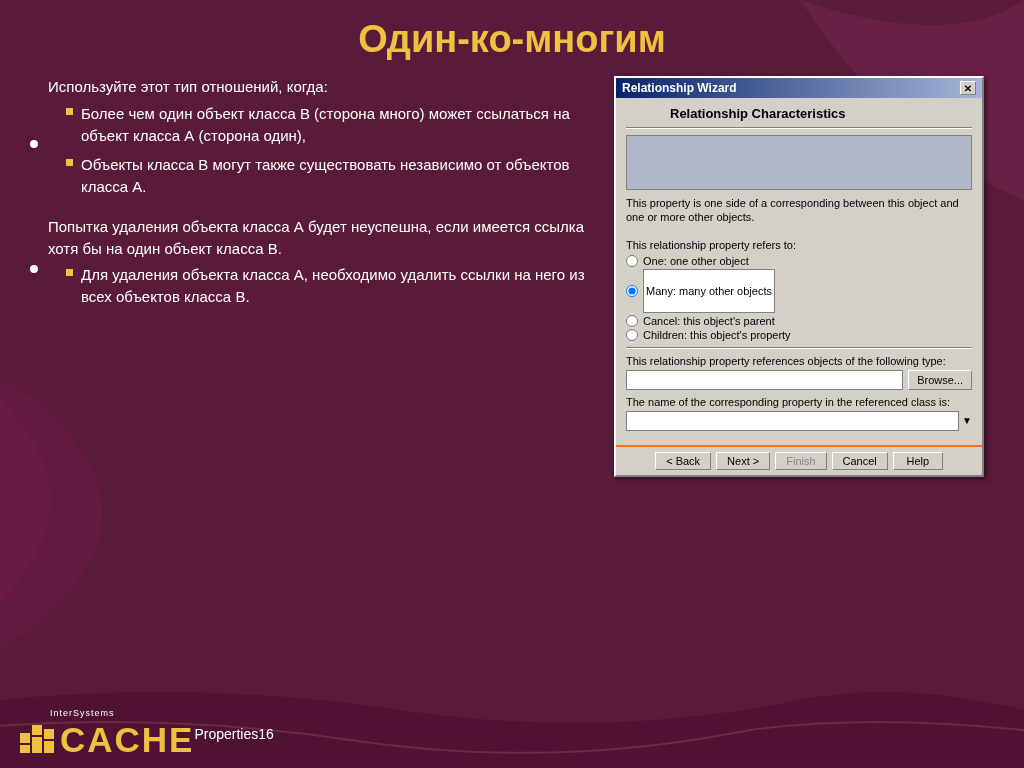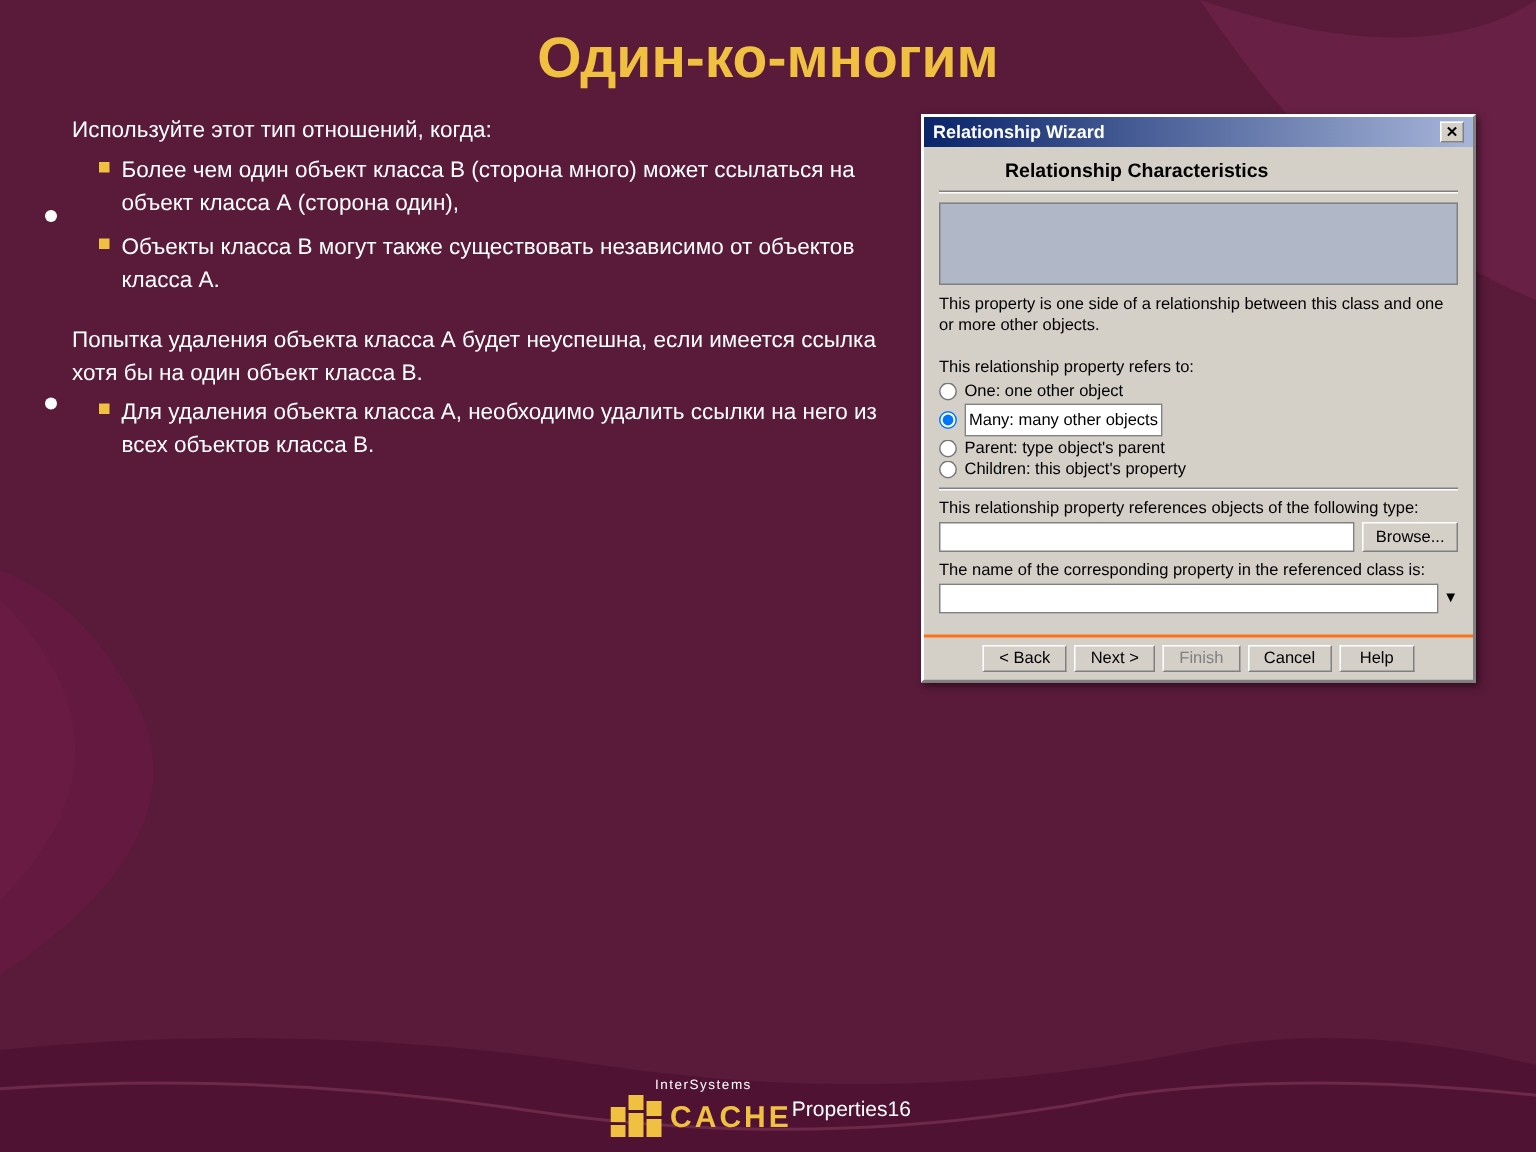--- a/index.html
+++ b/index.html
@@ -189,21 +189,21 @@
 
     .radio-item input[type="radio"] {
       margin: 0;
       width: 12px;
       height: 12px;
     }
 
     .radio-selected {
       background: #ffffff;
       border: 1px solid #808080;
-      padding: 4px 2px;
+      padding: 15px 2px;
     }
 
     .dialog-ref-section {
       margin-top: 4px;
     }
 
     .dialog-ref-label {
       font-size: 11px;
       color: #000;
       margin-bottom: 3px;
@@ -272,21 +272,21 @@
       min-width: 50px;
     }
 
     .dialog-btn-disabled {
       color: #808080;
     }
 
     
     .bottom-bar {
       display: flex;
-      justify-content: center;
+      justify-content: flex-start;
       align-items: center;
       padding: 5px 30px 8px 20px;
       position: relative;
       z-index: 1;
     }
 
     .logo-area {
       display: flex;
       flex-direction: column;
       align-items: flex-start;
@@ -305,21 +305,21 @@
       align-items: center;
       gap: 5px;
     }
 
     .logo-icon {
       width: 35px;
       height: 30px;
     }
 
     .cache-text {
-      font-size: 20px;
+      font-size: 35px;
       font-weight: bold;
       color: #f0c040;
       letter-spacing: 2px;
     }
 
     .slide-footer-center {
       color: #ffffff;
       font-size: 14px;
     }
 
@@ -402,36 +402,36 @@
           <span>Relationship Wizard</span>
           <div class="dialog-close-btn">✕</div>
         </div>
 
         <div class="dialog-body">
           <div class="dialog-section-title">Relationship Characteristics</div>
           <hr class="dialog-separator">
 
           <div class="dialog-image-placeholder"></div>
 
-          <div class="dialog-info-text">This property is one side of a relationship between this class and one or more other objects.</div>
+          <div class="dialog-info-text">This property is one side of a corresponding between this object and one or more other objects.</div>
 
           <div class="dialog-label">This relationship property refers to:</div>
 
           <div class="radio-group">
             <div class="radio-item">
               <input type="radio" name="rel-type" style="">
               <span>One: one other object</span>
             </div>
             <div class="radio-item">
               <input type="radio" name="rel-type" checked="" style="">
               <span class="radio-selected">Many: many other objects</span>
             </div>
             <div class="radio-item">
               <input type="radio" name="rel-type" style="">
-              <span>Parent: type object's parent</span>
+              <span>Cancel: this object's parent</span>
             </div>
             <div class="radio-item">
               <input type="radio" name="rel-type" style="">
               <span>Children: this object's property</span>
             </div>
           </div>
 
           <hr class="dialog-separator">
 
           <div class="dialog-ref-section">

